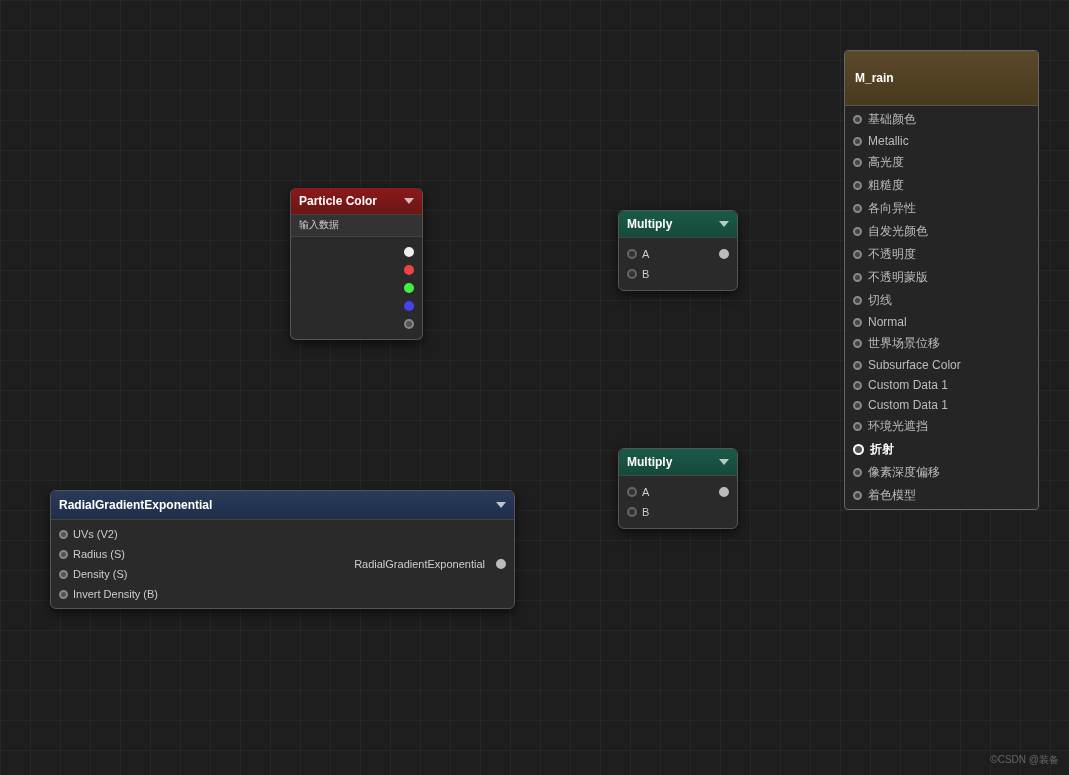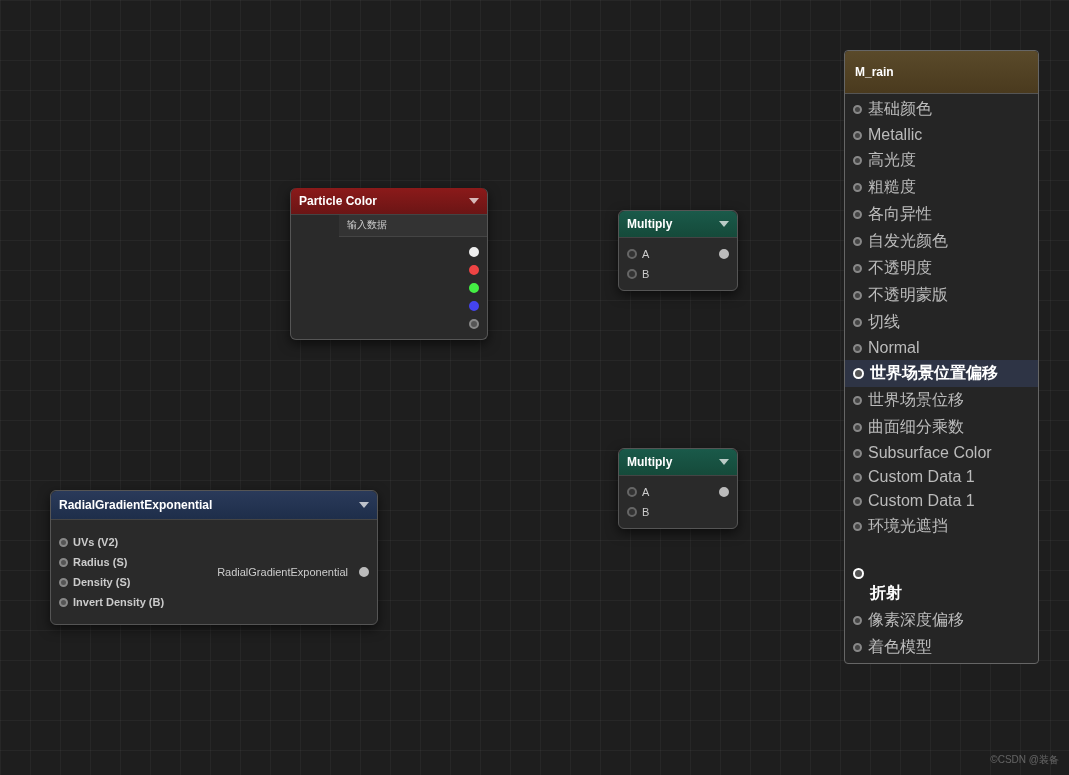--- a/index.html
+++ b/index.html
@@ -37,21 +37,21 @@
     .node {
       position: absolute;
       border-radius: 6px;
       box-shadow: 0 4px 12px rgba(0,0,0,0.6);
     }
 
     
     .node-particle-color {
       top: 188px;
       left: 290px;
-      width: 198px;
+      width: 133px;
       background: #2a2a2a;
       border: 1px solid #555;
       border-top: none;
     }
 
     .node-header-red {
       background: linear-gradient(180deg, #8b1a1a 0%, #6b1515 100%);
       border-radius: 6px 6px 0 0;
       padding: 6px 8px;
       display: flex;
@@ -95,21 +95,20 @@
       font-weight: bold;
       color: #fff;
     }
 
     .node-subtitle {
       font-size: 10px;
       color: #ccc;
       padding: 3px 8px 4px;
       background: #333;
       border-bottom: 1px solid #444;
-      margin-left: 48px;
     }
 
     .node-body {
       padding: 6px 0;
     }
 
     
     .pin-row {
       display: flex;
       align-items: center;
@@ -173,33 +172,32 @@
       left: 618px;
       width: 120px;
       background: #2a2a2a;
       border: 1px solid #555;
     }
 
     
     .node-radial {
       top: 490px;
       left: 50px;
-      width: 328px;
+      width: 465px;
       background: #2a2a2a;
       border: 1px solid #555;
     }
 
     .radial-body {
       display: flex;
     }
 
     .radial-left {
       flex: 1;
-      padding: 12px 0;
-      font-weight: bold;
+      padding: 4px 0;
     }
 
     .radial-right {
       padding: 4px 0;
       display: flex;
       align-items: center;
     }
 
     
     .panel-mrain {
@@ -208,21 +206,21 @@
       right: 30px;
       width: 195px;
       background: #252525;
       border: 1px solid #666;
       border-radius: 4px;
     }
 
     .panel-header {
       background: linear-gradient(180deg, #5a4a2a 0%, #4a3a1e 100%);
       border-radius: 4px 4px 0 0;
-      padding: 14px 10px;
+      padding: 20px 10px;
       border-bottom: 1px solid #555;
     }
 
     .panel-body {
       padding: 2px 0;
     }
 
     .panel-row {
       display: flex;
       align-items: center;
@@ -244,21 +242,21 @@
       height: 9px;
       border-radius: 50%;
       border: 2px solid #888;
       background: #444;
       flex-shrink: 0;
       margin-right: 6px;
     }
     .row-pin-bold { border-color: #fff; background: #555; width: 11px; height: 11px; }
 
     .row-label {
-      font-size: 16px;
+      font-size: 12px;
       color: #bbb;
     }
 
     
     .wire-svg {
       position: absolute;
       inset: 0;
       pointer-events: none;
       z-index: 10;
     }
@@ -431,51 +429,43 @@
       <span class="row-label">不透明蒙版</span>
     </div>
     <div class="panel-row">
       <div class="row-pin"></div>
       <span class="row-label">切线</span>
     </div>
     <div class="panel-row">
       <div class="row-pin"></div>
       <span class="row-label">Normal</span>
     </div>
-    <div class="panel-row bold-row highlighted">
-      <div class="row-pin row-pin-bold"></div>
-      <span class="row-label" style="color:#fff;font-weight:bold;">世界场景位置偏移</span>
-    </div>
     <div class="panel-row">
       <div class="row-pin"></div>
       <span class="row-label">世界场景位移</span>
-    </div>
-    <div class="panel-row">
-      <div class="row-pin"></div>
-      <span class="row-label">曲面细分乘数</span>
     </div>
     <div class="panel-row">
       <div class="row-pin"></div>
       <span class="row-label">Subsurface Color</span>
     </div>
     <div class="panel-row">
       <div class="row-pin"></div>
       <span class="row-label">Custom Data 1</span>
     </div>
     <div class="panel-row">
       <div class="row-pin"></div>
       <span class="row-label">Custom Data 1</span>
     </div>
     <div class="panel-row">
       <div class="row-pin"></div>
       <span class="row-label">环境光遮挡</span>
     </div>
     <div class="panel-row bold-row">
       <div class="row-pin row-pin-bold"></div>
-      <span class="row-label" style="color:#fff;font-weight:bold;margin-top:40px;">折射</span>
+      <span class="row-label" style="color:#fff;font-weight:bold;">折射</span>
     </div>
     <div class="panel-row">
       <div class="row-pin"></div>
       <span class="row-label">像素深度偏移</span>
     </div>
     <div class="panel-row">
       <div class="row-pin"></div>
       <span class="row-label">着色模型</span>
     </div>
   </div>

